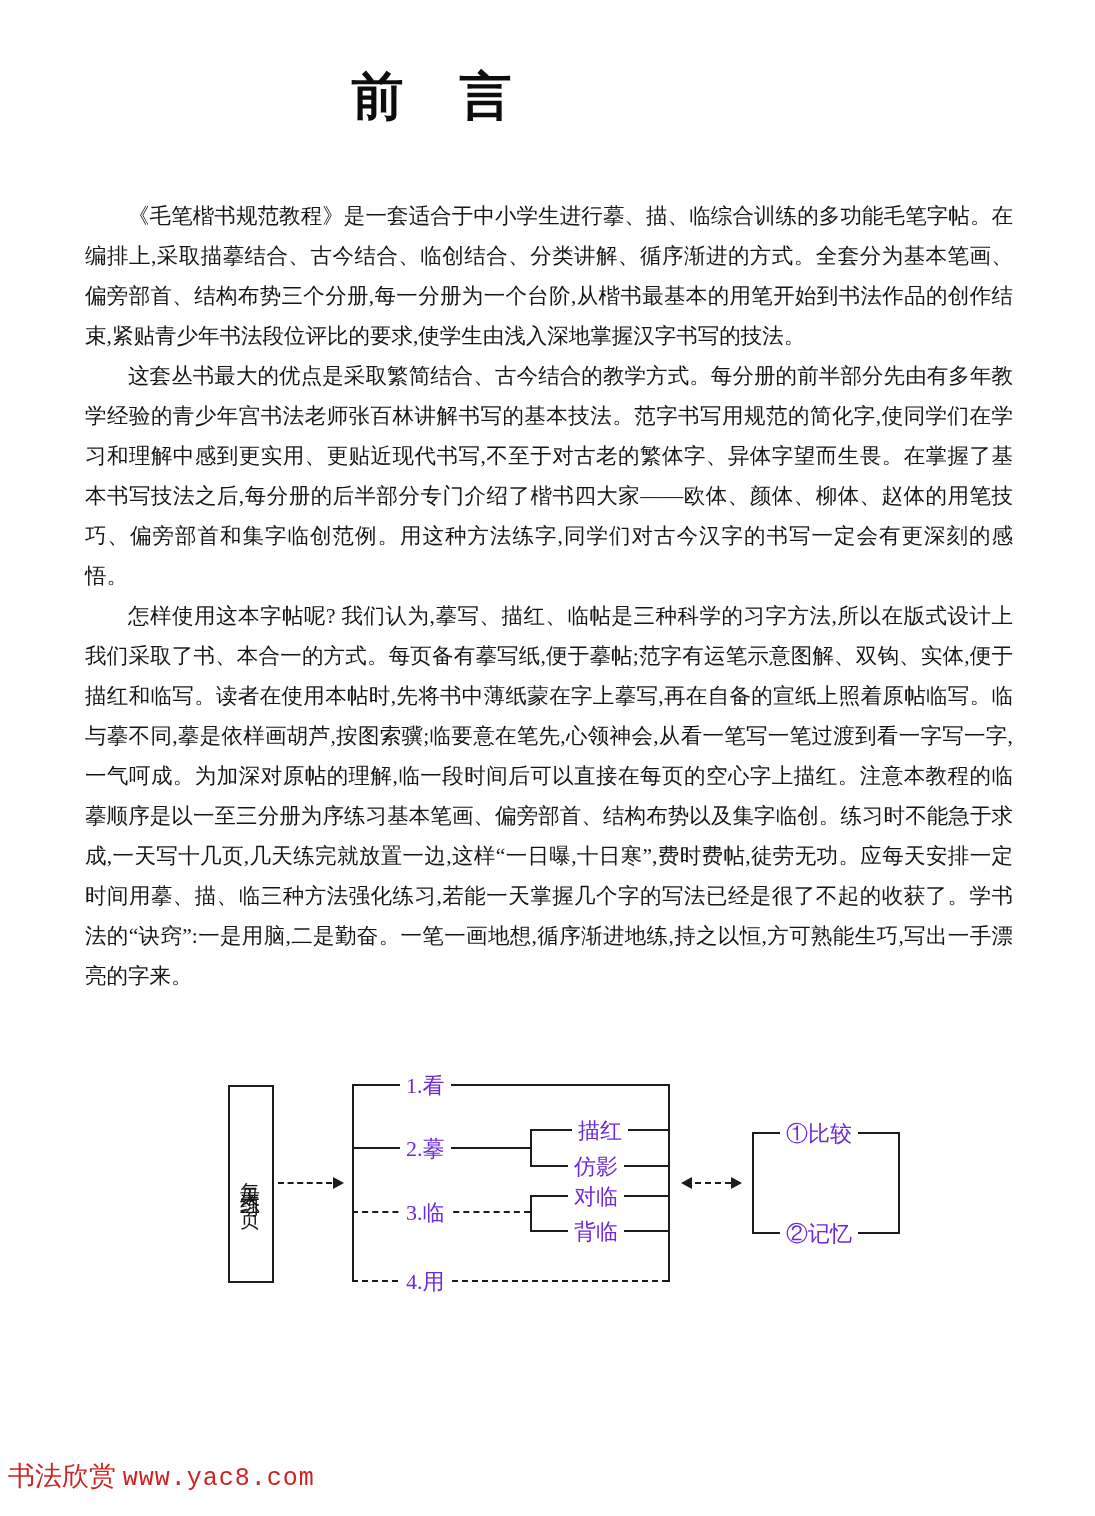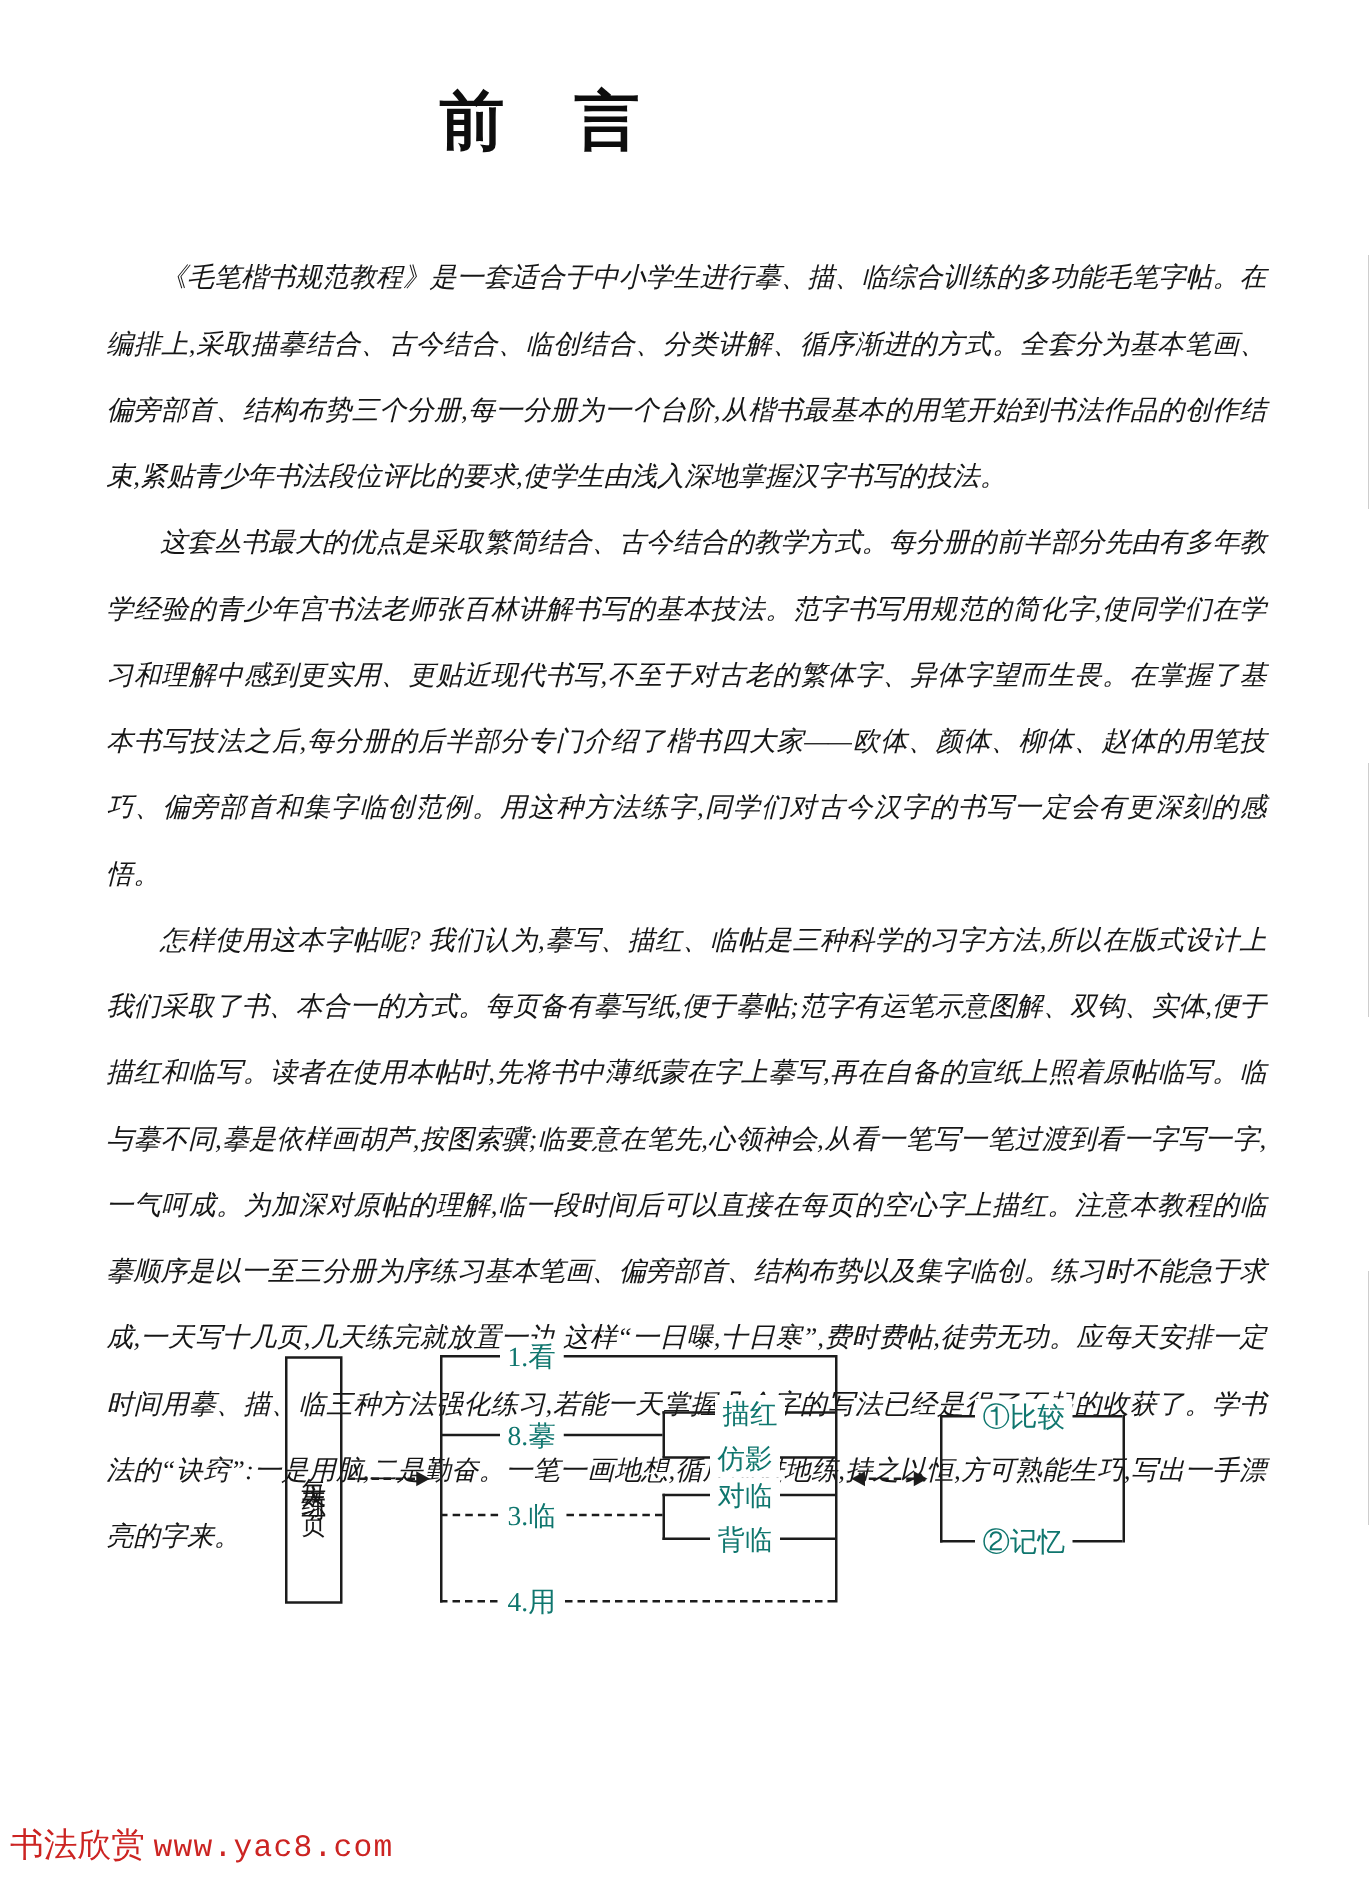--- a/index.html
+++ b/index.html
@@ -17,24 +17,23 @@
     font-family:"Liberation Sans", sans-serif;
     font-weight:900;
     font-size:52px;
     letter-spacing:2px;
     margin:0;
     color:#0d0d0d;
   }
   .body-text{
     position:absolute;left:85px;top:196px;width:928px;
     font-size:21.5px;
-    line-height:53px;
+    line-height:40px;
     text-align:justify;
     color:#161616;
-    font-style:italic;
   }
   .body-text p{margin:0;text-indent:2em;}
   .attach-heading{
     position:absolute;left:85px;top:996px;
     font-family:"Liberation Sans", sans-serif;
     font-weight:900;
     font-size:24px;
     margin:0;
     color:#0d0d0d;
   }
@@ -43,21 +42,21 @@
   .hline{position:absolute;height:0;border-top:2px solid #1c1c1c;}
   .hline.dashed{border-top-style:dashed;}
   .vline{position:absolute;width:0;border-left:2px solid #1c1c1c;}
   .dlabel{
     position:absolute;
     transform:translateY(-50%);
     background:#ffffff;
     padding:0 6px;
     font-size:22px;
     white-space:nowrap;
-    color:#0f766e;
+    color:#6d28d9;
   }
   .daily-box{
     position:absolute;left:228px;top:10px;width:42px;height:194px;
     border:2px solid #1c1c1c;
     display:flex;align-items:center;justify-content:center;
   }
   .daily-box span{
     writing-mode:vertical-rl;
     text-orientation:upright;
     font-size:20px;
@@ -110,21 +109,21 @@
 
     <div class="hline dashed" style="left:278px;top:107px;width:54px;"></div>
     <div class="arr-r" style="left:333px;top:102px;"></div>
 
     <div class="vline" style="left:352px;top:9px;height:198px;"></div>
 
     <div class="hline" style="left:352px;top:9px;width:316px;"></div>
     <div class="dlabel" style="left:400px;top:11px;">1.看</div>
 
     <div class="hline" style="left:352px;top:72px;width:178px;"></div>
-    <div class="dlabel" style="left:400px;top:74px;">8.摹</div>
+    <div class="dlabel" style="left:400px;top:74px;">2.摹</div>
     <div class="vline" style="left:530px;top:54px;height:37px;"></div>
     <div class="hline" style="left:530px;top:54px;width:138px;"></div>
     <div class="dlabel" style="left:572px;top:56px;">描红</div>
     <div class="hline" style="left:530px;top:90px;width:138px;"></div>
     <div class="dlabel" style="left:568px;top:92px;">仿影</div>
 
     <div class="hline dashed" style="left:352px;top:136px;width:178px;"></div>
     <div class="dlabel" style="left:400px;top:138px;">3.临</div>
     <div class="vline" style="left:530px;top:120px;height:37px;"></div>
     <div class="hline" style="left:530px;top:120px;width:138px;"></div>

